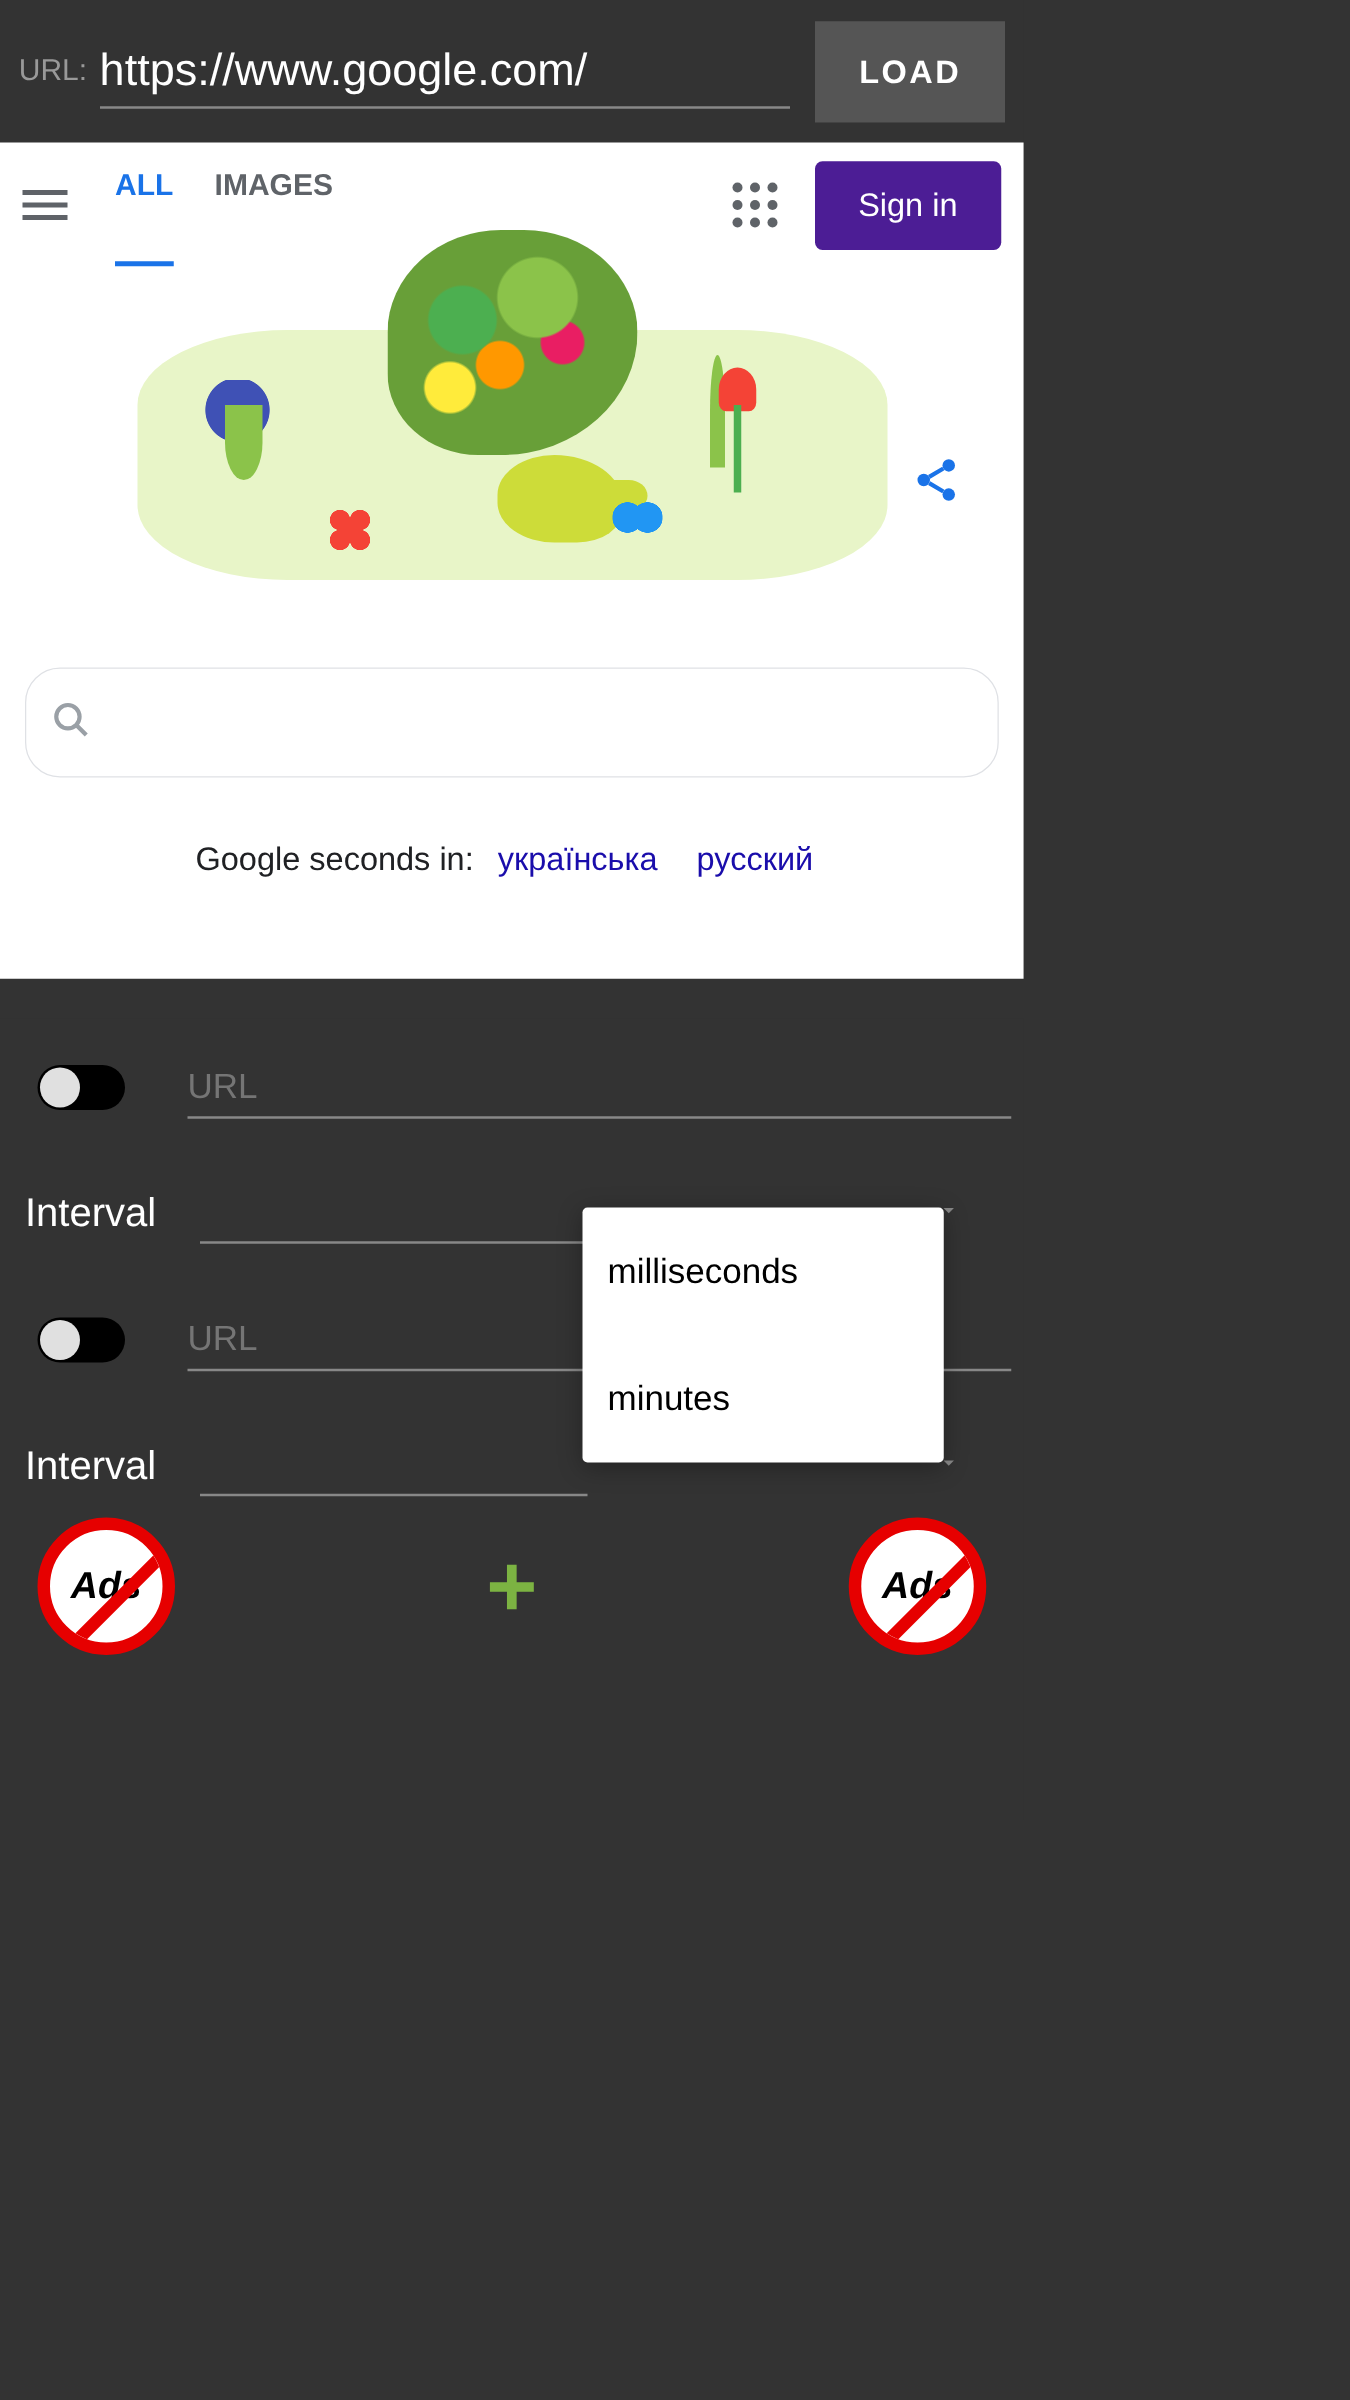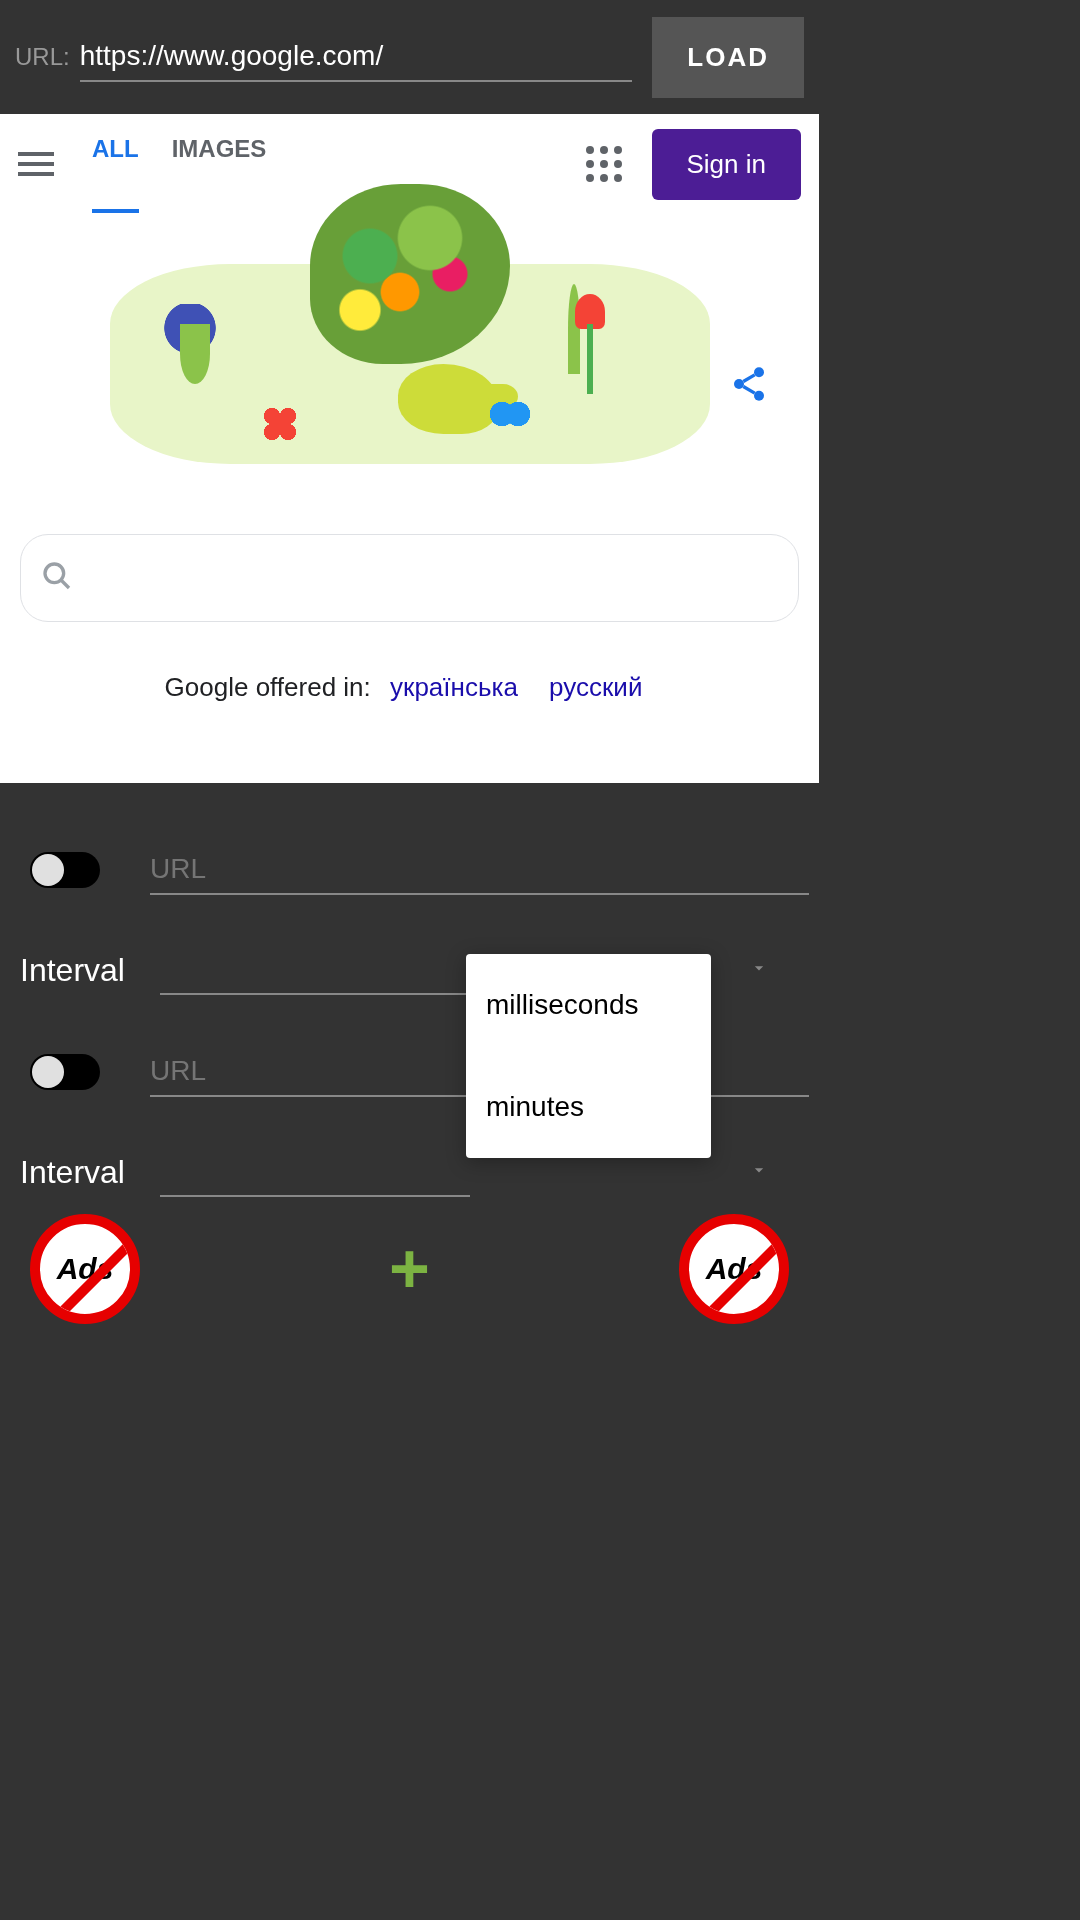--- a/index.html
+++ b/index.html
@@ -1,21 +1,21 @@
 <!DOCTYPE html>
 <html><head>
 <meta charset="utf-8">
 <style>
 * { box-sizing: border-box; margin: 0; padding: 0; }
 body { width: 819px; height: 1456px; font-family: Arial, sans-serif; overflow: hidden; background: #333; }
 
 
 .top-bar { background: #333; display: flex; align-items: center; padding: 12px 15px; height: 114px; }
 .url-label { color: #999; font-size: 24px; margin-right: 10px; }
-.url-input { flex: 1; background: transparent; border: none; border-bottom: 2px solid #888; color: #fff; font-size: 28px; padding: 8px 0; outline: none; }
+.url-input { flex: 1; background: transparent; border: none; border-bottom: 2px solid #888; color: #fff; font-size: 36px; padding: 8px 0; outline: none; }
 .load-btn { background: #555; color: #fff; border: none; font-size: 26px; font-weight: bold; padding: 25px 35px; margin-left: 20px; letter-spacing: 2px; }
 
 
 .google-page { background: #fff; height: 669px; position: relative; }
 .g-header { display: flex; align-items: center; padding: 20px 18px; height: 100px; }
 .hamburger { display: flex; flex-direction: column; justify-content: center; gap: 6px; width: 44px; height: 44px; cursor: pointer; }
 .hamburger span { display: block; width: 36px; height: 4px; background: #5f6368; }
 .g-tabs { display: flex; margin-left: 30px; gap: 33px; }
 .g-tab { font-size: 24px; font-weight: bold; color: #5f6368; padding-bottom: 30px; position: relative; }
 .g-tab.active { color: #1a73e8; }
@@ -56,21 +56,21 @@
 .row { display: flex; align-items: center; padding: 20px 0; }
 .toggle { width: 70px; height: 36px; background: #000; border-radius: 18px; position: relative; margin: 0 20px; }
 .toggle::before { content: ''; position: absolute; left: 2px; top: 2px; width: 32px; height: 32px; background: #e0e0e0; border-radius: 50%; }
 .field-wrap { flex: 1; margin-left: 30px; }
 .field-input { width: 100%; background: transparent; border: none; border-bottom: 2px solid #888; color: #fff; font-size: 28px; padding: 8px 0; outline: none; }
 .interval-label { font-size: 32px; color: #fff; margin-left: 10px; width: 110px; }
 .interval-row { display: flex; align-items: center; padding: 30px 0 12px; }
 .interval-input { width: 310px; margin-left: 30px; }
 
 
-.popup { position: absolute; background: #fff; color: #000; border-radius: 4px; box-shadow: 0 4px 20px rgba(0,0,0,0.3); width: 245px; left: 466px; top: 139px; z-index: 100; }
+.popup { position: absolute; background: #fff; color: #000; border-radius: 4px; box-shadow: 0 4px 20px rgba(0,0,0,0.3); width: 289px; left: 466px; top: 151px; z-index: 100; }
 .popup-item { padding: 35px 20px; font-size: 28px; }
 
 
 .bottom-icons { display: flex; justify-content: space-between; align-items: center; padding: 0 20px; margin-top: 5px; }
 .no-ads { width: 110px; height: 110px; position: relative; }
 .no-ads-circle { width: 110px; height: 110px; border: 10px solid #e60000; border-radius: 50%; display: flex; align-items: center; justify-content: center; background: #fff; position: relative; overflow: hidden; }
 .no-ads-text { font-size: 30px; font-weight: 900; color: #000; font-style: italic; }
 .no-ads-slash { position: absolute; width: 140px; height: 10px; background: #e60000; transform: rotate(-45deg); top: 50px; left: -15px; }
 .plus-icon { font-size: 70px; color: #7cb342; font-weight: bold; line-height: 1; }
 
@@ -135,21 +135,21 @@
       <span class="search-icon">
         <svg viewBox="0 0 24 24" fill="none" stroke="#9aa0a6" stroke-width="2.5">
             <circle cx="10" cy="10" r="7"></circle>
             <path d="M21 21l-6-6"></path>
           </svg>
       </span>
     </div>
   </div>
 
   <div class="lang-row">
-    <span>Google offered in:</span>
+    <span>Google seconds in:</span>
     <a href="#">українська</a>
     <a href="#">русский</a>
   </div>
 </div>
 
 <div class="bottom-panel">
 
   <div class="row" style="position:relative;">
     <div class="toggle"></div>
     <div class="field-wrap">

